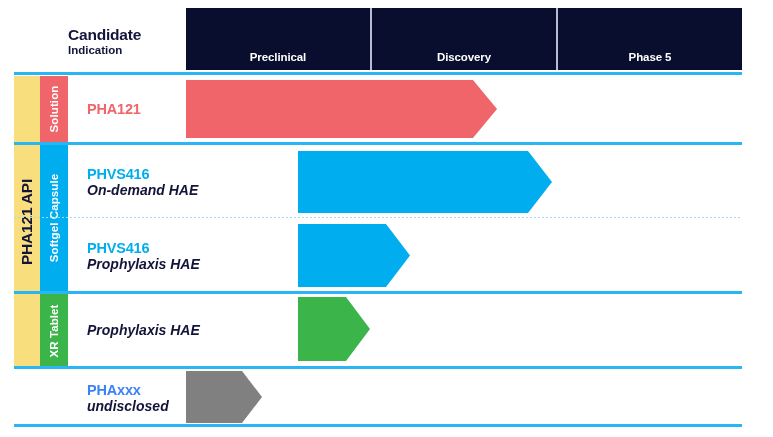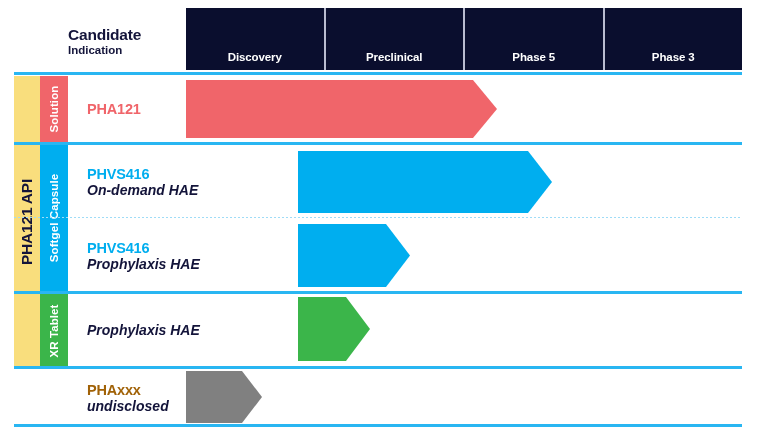--- a/index.html
+++ b/index.html
@@ -80,24 +80,23 @@
 
 <div class="pipeline">
 
   <div class="header-row">
     <div class="hdr-candidate">
       <div class="c1">Candidate</div>
       <div class="c2">Indication</div>
     </div>
 
     <div class="phase-band">
+      <div class="phase-cell">Preclinical</div>
       <div class="phase-cell">Discovery</div>
-      <div class="phase-cell">Preclinical</div>
       <div class="phase-cell">Phase 5</div>
-      <div class="phase-cell">Phase 3</div>
     </div>
   </div>
 
   <div class="api-block">
     <span>PHA121 API</span>
   </div>
 
   <div class="form-strip form-solution">
     <span>Solution</span>
   </div>
@@ -149,21 +148,21 @@
     <div class="row-label">
       <div class="ind">Prophylaxis HAE</div>
     </div>
   </div>
   <div class="bar" style="left:298px;top:297px;width:72px;height:64px;">
     <div class="bar-shape" style="background:#3bb54a;"></div>
   </div>
 
   <div class="row" style="top:369px;height:55px;">
     <div class="row-label">
-      <div class="name" style="color:#a16207">PHAxxx</div>
+      <div class="name" style="color:#3b82f6">PHAxxx</div>
       <div class="ind">undisclosed</div>
     </div>
   </div>
   <div class="bar" style="left:186px;top:371px;width:76px;height:52px;">
     <div class="bar-shape" style="background:#808080;clip-path:polygon(0 0, calc(100% - 20px) 0, 100% 50%, calc(100% - 20px) 100%, 0 100%);"></div>
   </div>
 
 </div>
 
 </body></html>

